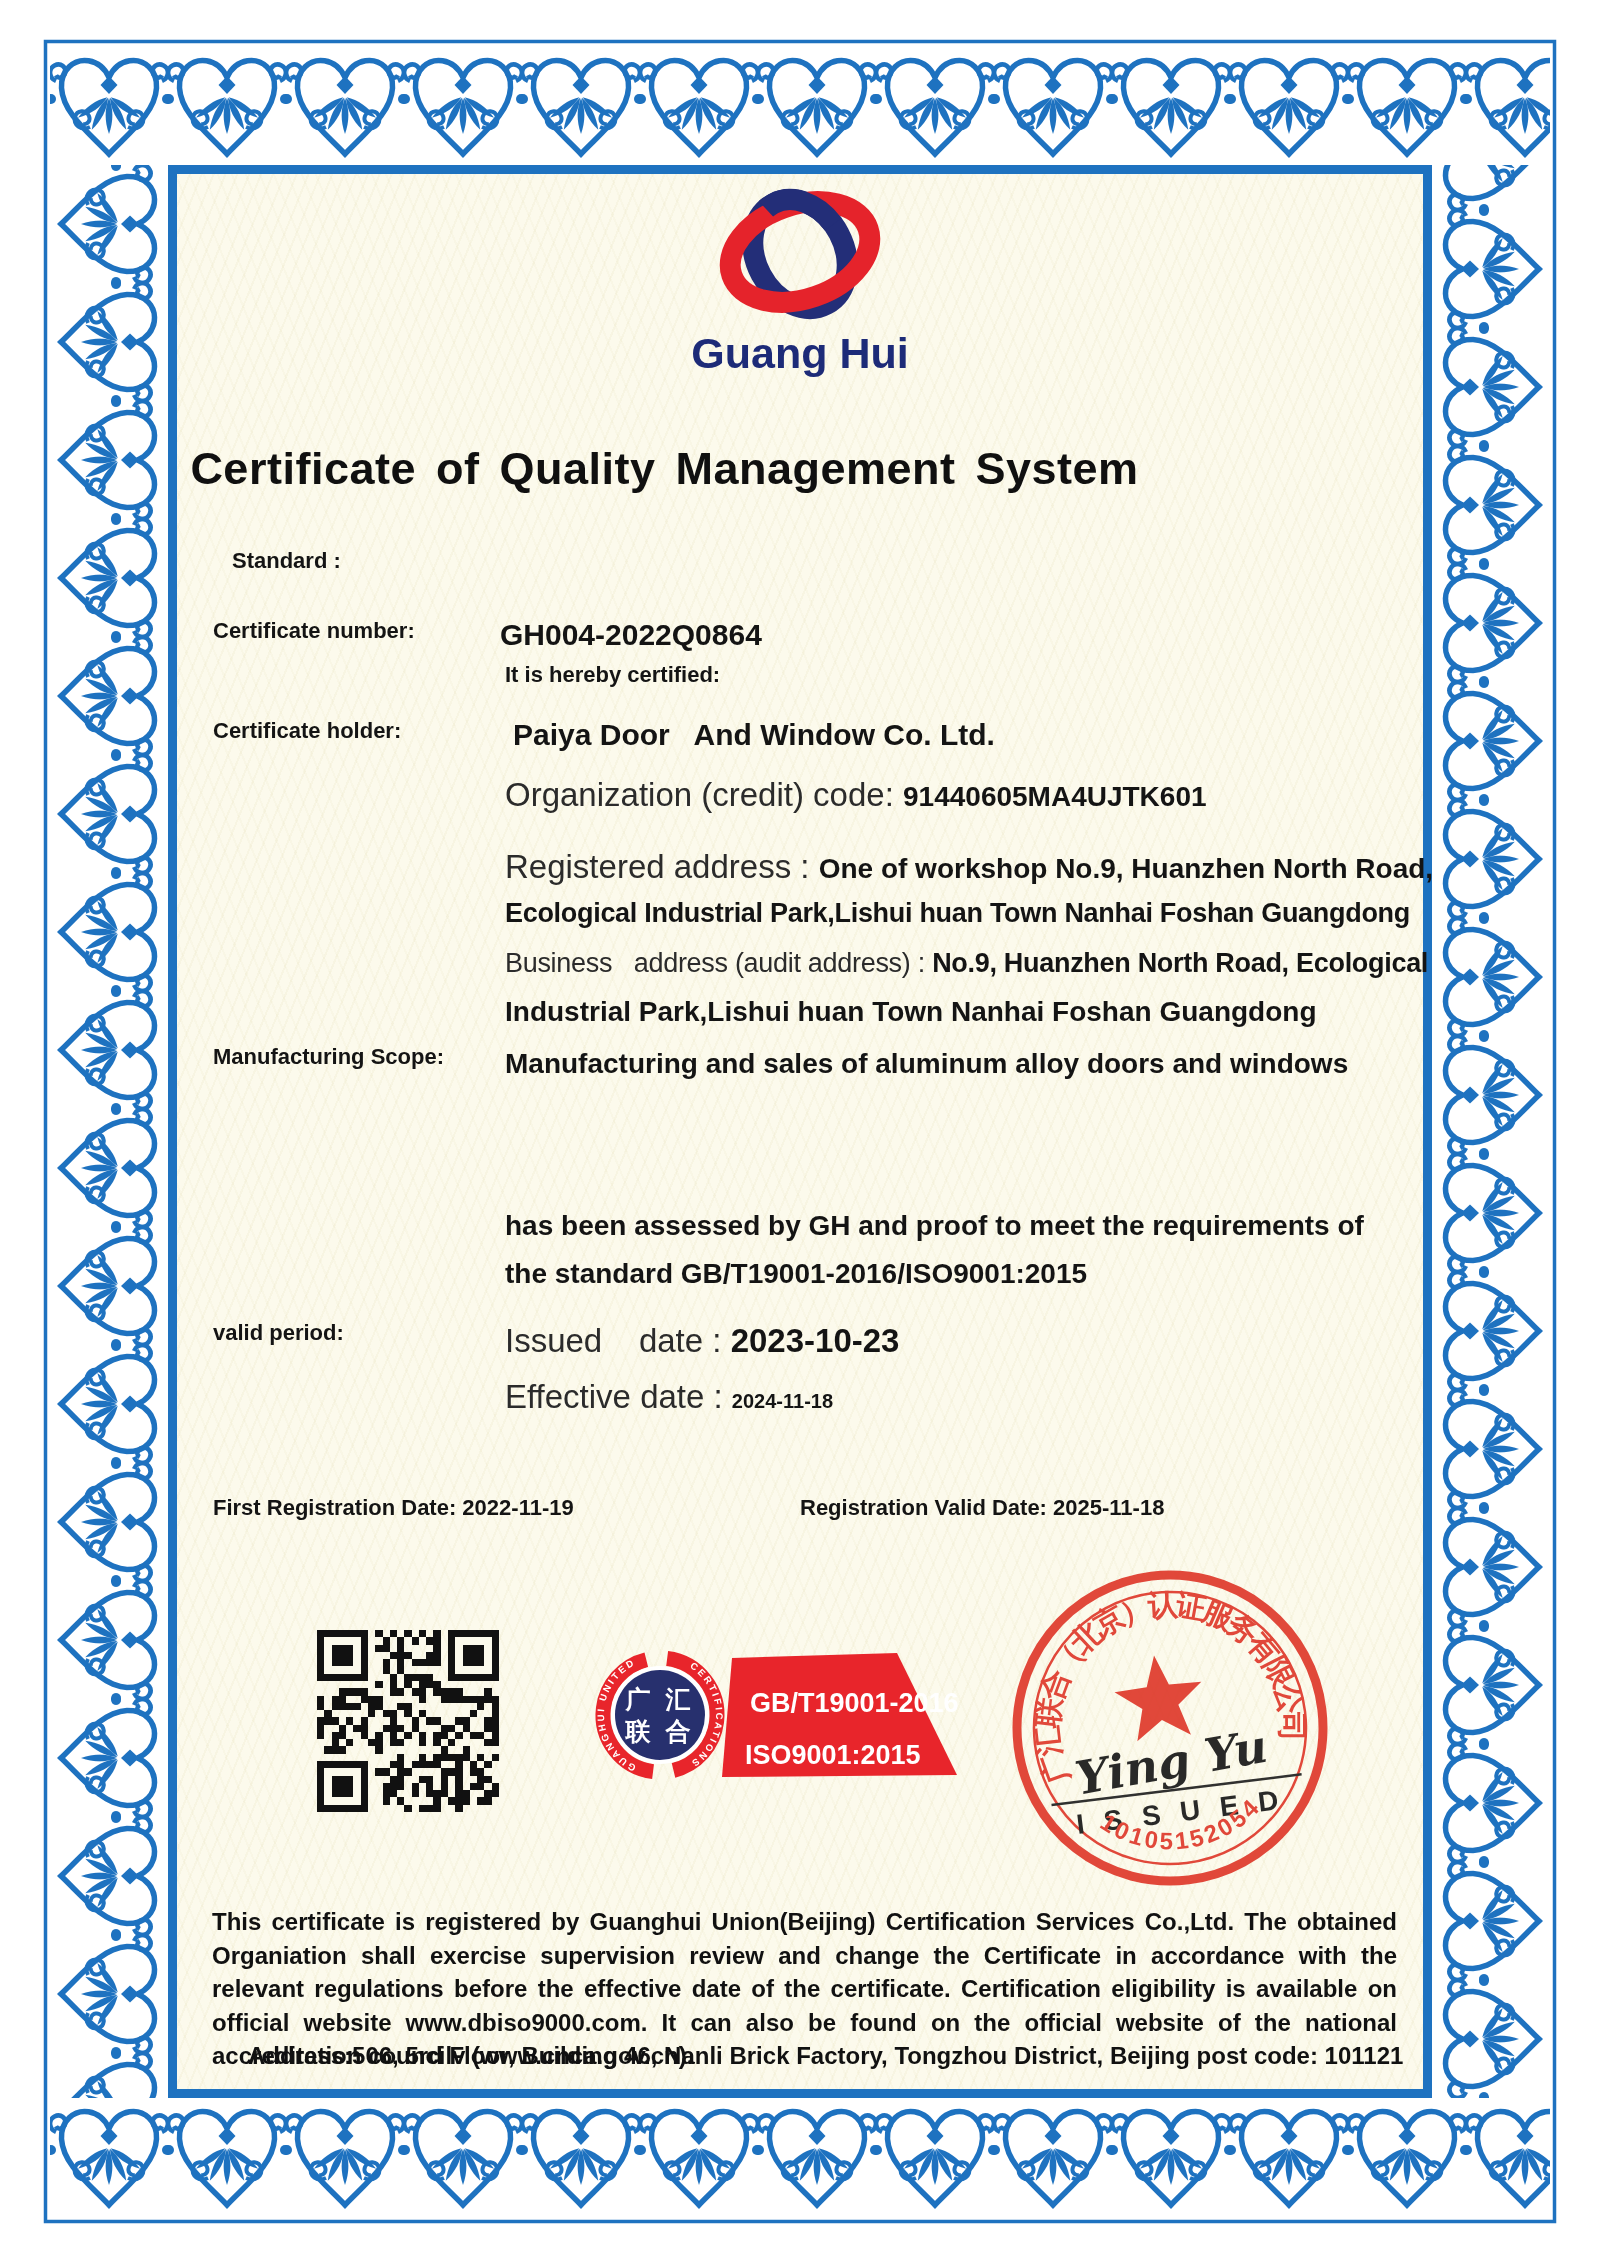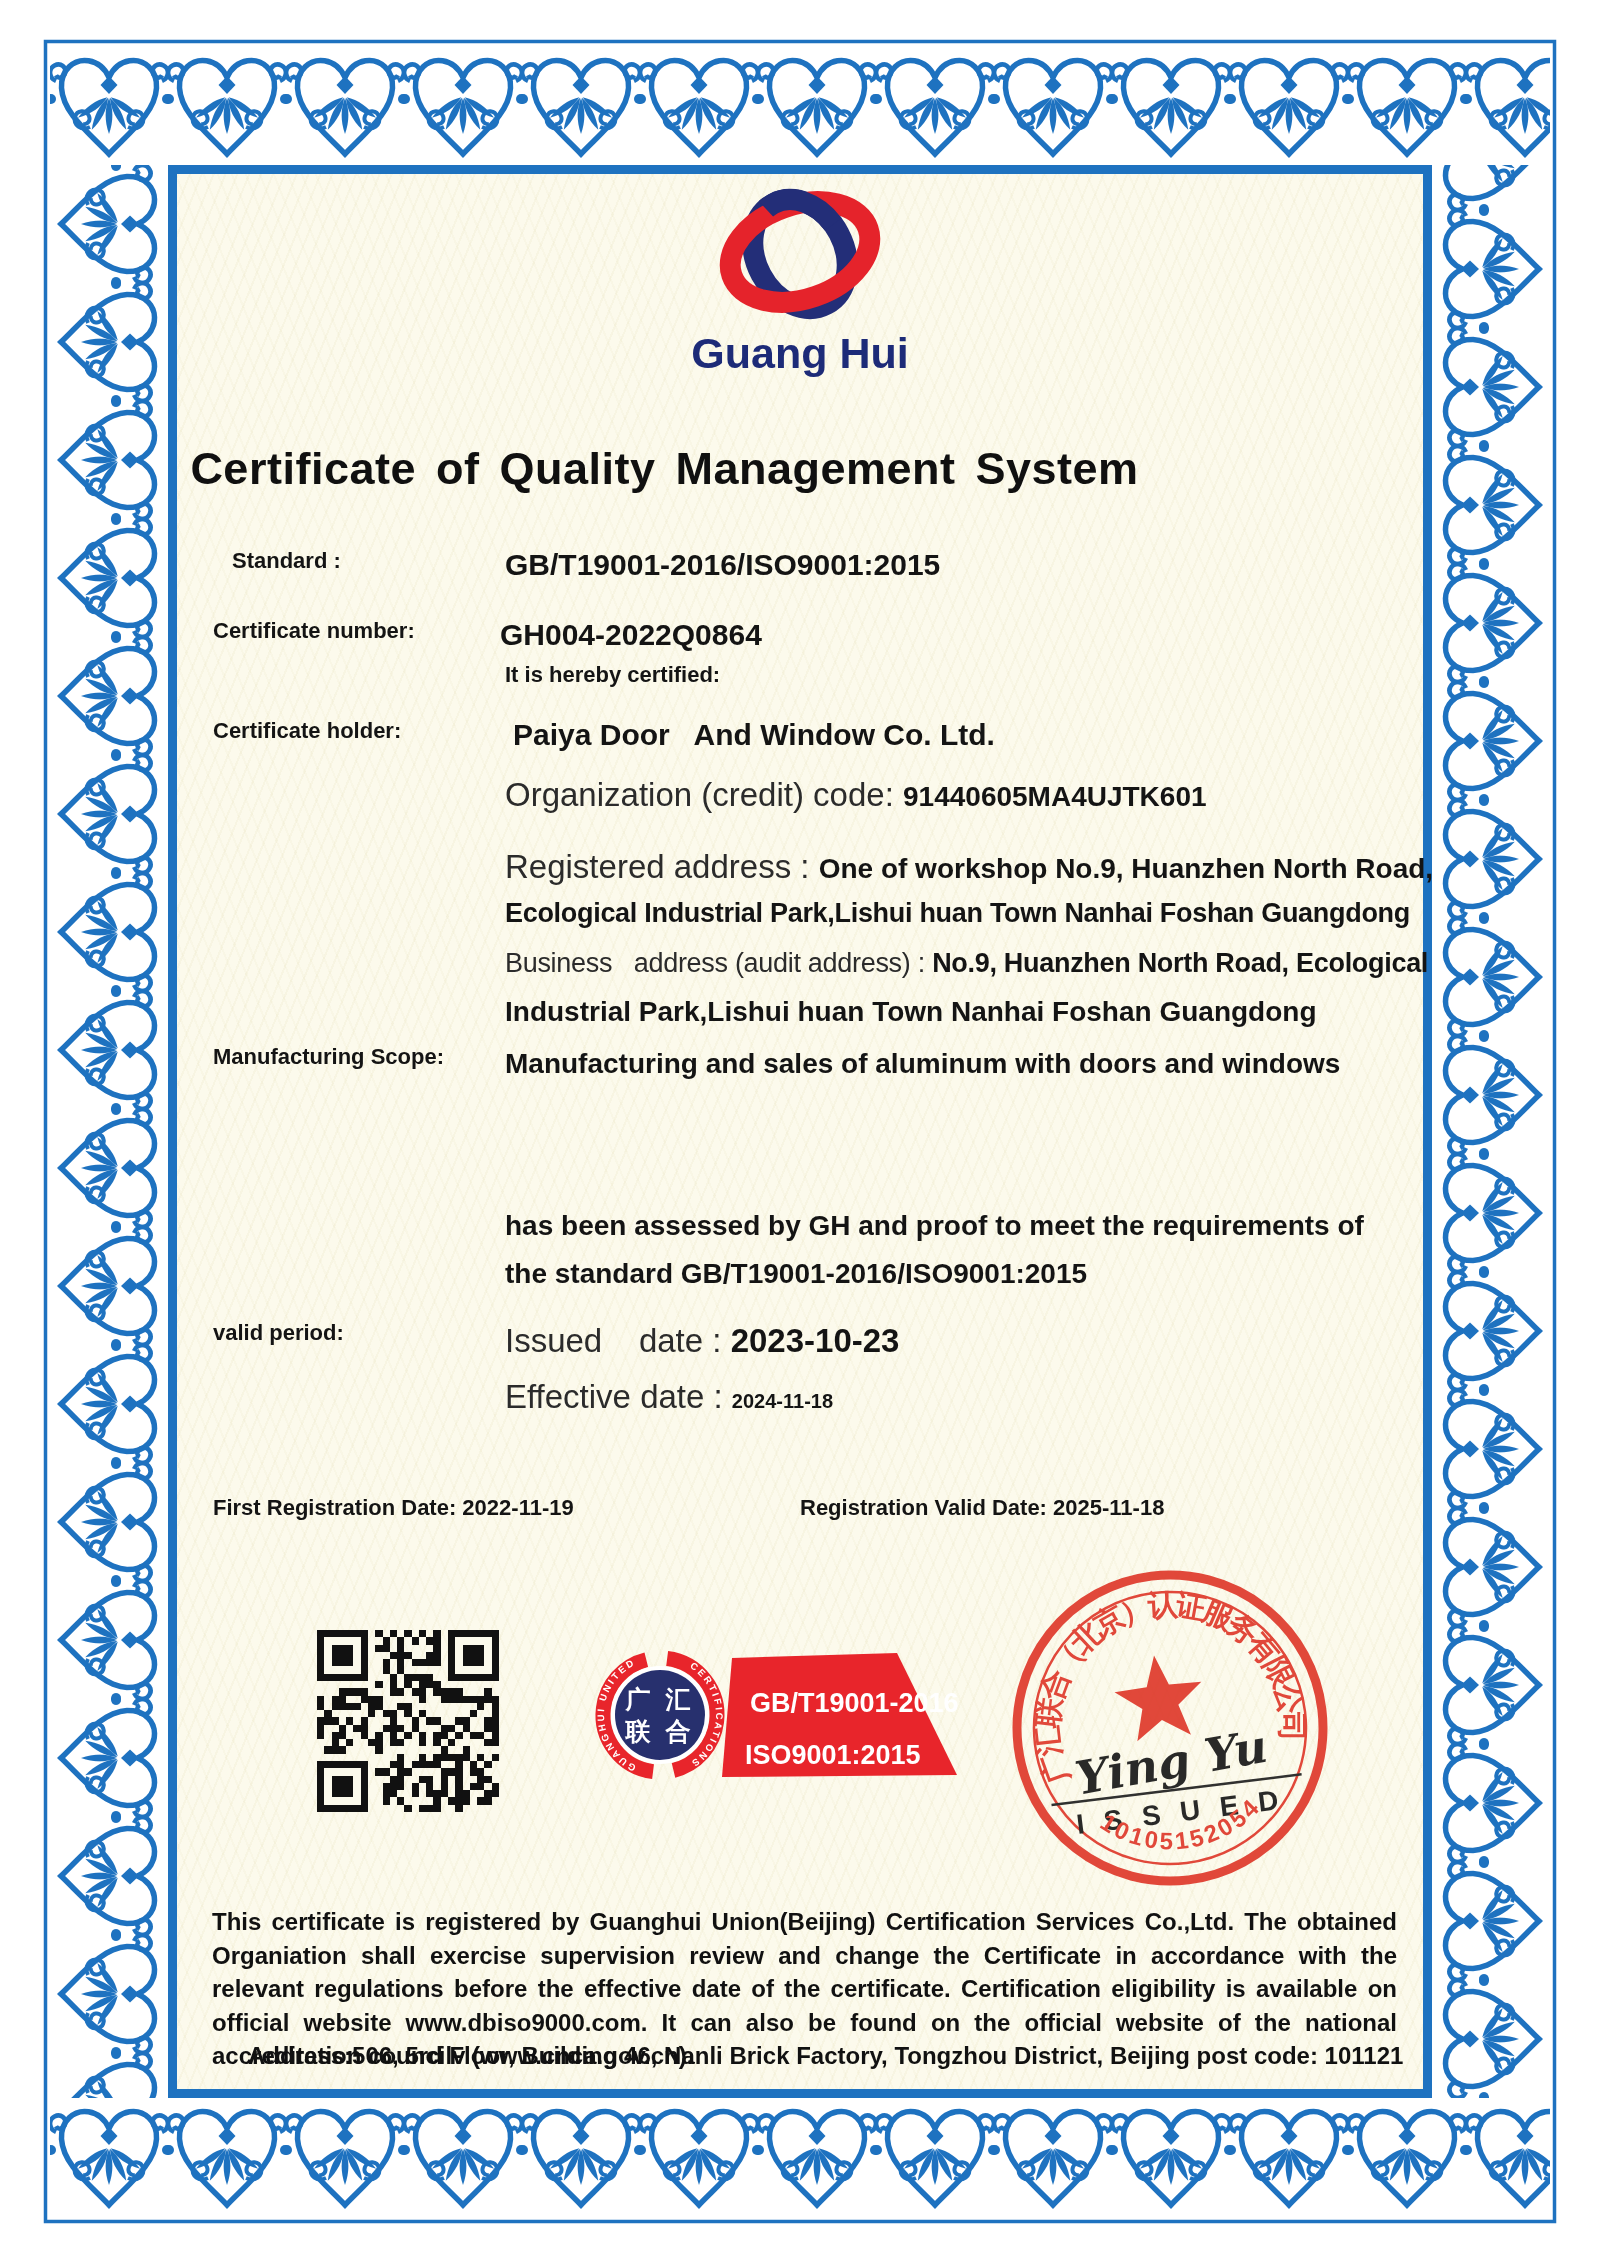--- a/index.html
+++ b/index.html
@@ -75,23 +75,20 @@
     <ellipse cx="160" cy="80" rx="72" ry="47" fill="none" stroke="#e5232b" stroke-width="21" transform="rotate(-19 160 80)"></ellipse>
     <ellipse cx="160" cy="82" rx="57" ry="44" fill="none" stroke="#232e78" stroke-width="21" stroke-dasharray="78 420" stroke-dashoffset="-150" transform="rotate(62 160 82)"></ellipse>
     <text x="160" y="196" text-anchor="middle" font-size="43" font-weight="bold" fill="#1d2b78">Guang Hui</text>
   </svg>
 
   <div class="abs title">Certificate  of  Quality  Management  System</div>
 
   <div class="abs" style="left:232px;top:548px;">
     <span class="lbl">Standard :</span>
   </div>
-  <div class="abs" style="left:505px;top:548px;">
-    <span class="val" style="font-size:30px">GB/T19001-2016/ISO9001:2015</span>
-  </div>
 
   <div class="abs" style="left:213px;top:618px;">
     <span class="lbl">Certificate number:</span>
   </div>
   <div class="abs" style="left:500px;top:618px;">
     <span class="val" style="font-size:30px">GH004-2022Q0864</span>
   </div>
 
   <div class="abs" style="left:505px;top:662px;">
     <span class="lbl">It is hereby certified:</span>
@@ -119,21 +116,21 @@
     <span class="reg tight">Business   address (audit address) : </span><span class="val tight">No.9, Huanzhen North Road, Ecological</span>
   </div>
   <div class="abs" style="left:505px;top:996px;">
     <span class="val">Industrial Park,Lishui huan Town Nanhai Foshan Guangdong</span>
   </div>
 
   <div class="abs" style="left:213px;top:1044px;">
     <span class="lbl">Manufacturing Scope:</span>
   </div>
   <div class="abs" style="left:505px;top:1048px;">
-    <span class="val">Manufacturing and sales of aluminum with doors and windows</span>
+    <span class="val">Manufacturing and sales of aluminum alloy doors and windows</span>
   </div>
 
   <div class="abs" style="left:505px;top:1210px;">
     <span class="val">has been assessed by GH and proof to meet the requirements of</span>
   </div>
   <div class="abs" style="left:505px;top:1258px;">
     <span class="val">the standard GB/T19001-2016/ISO9001:2015</span>
   </div>
 
   <div class="abs" style="left:213px;top:1320px;">

